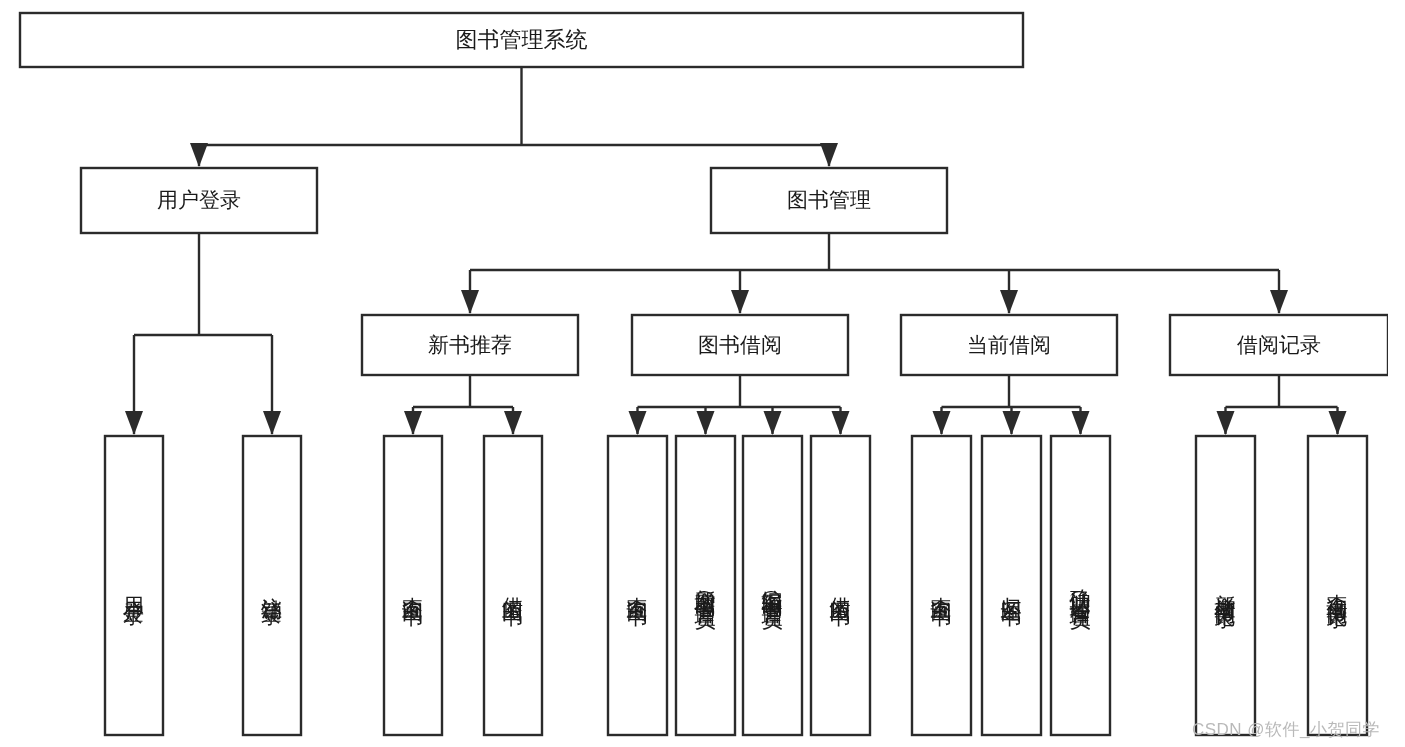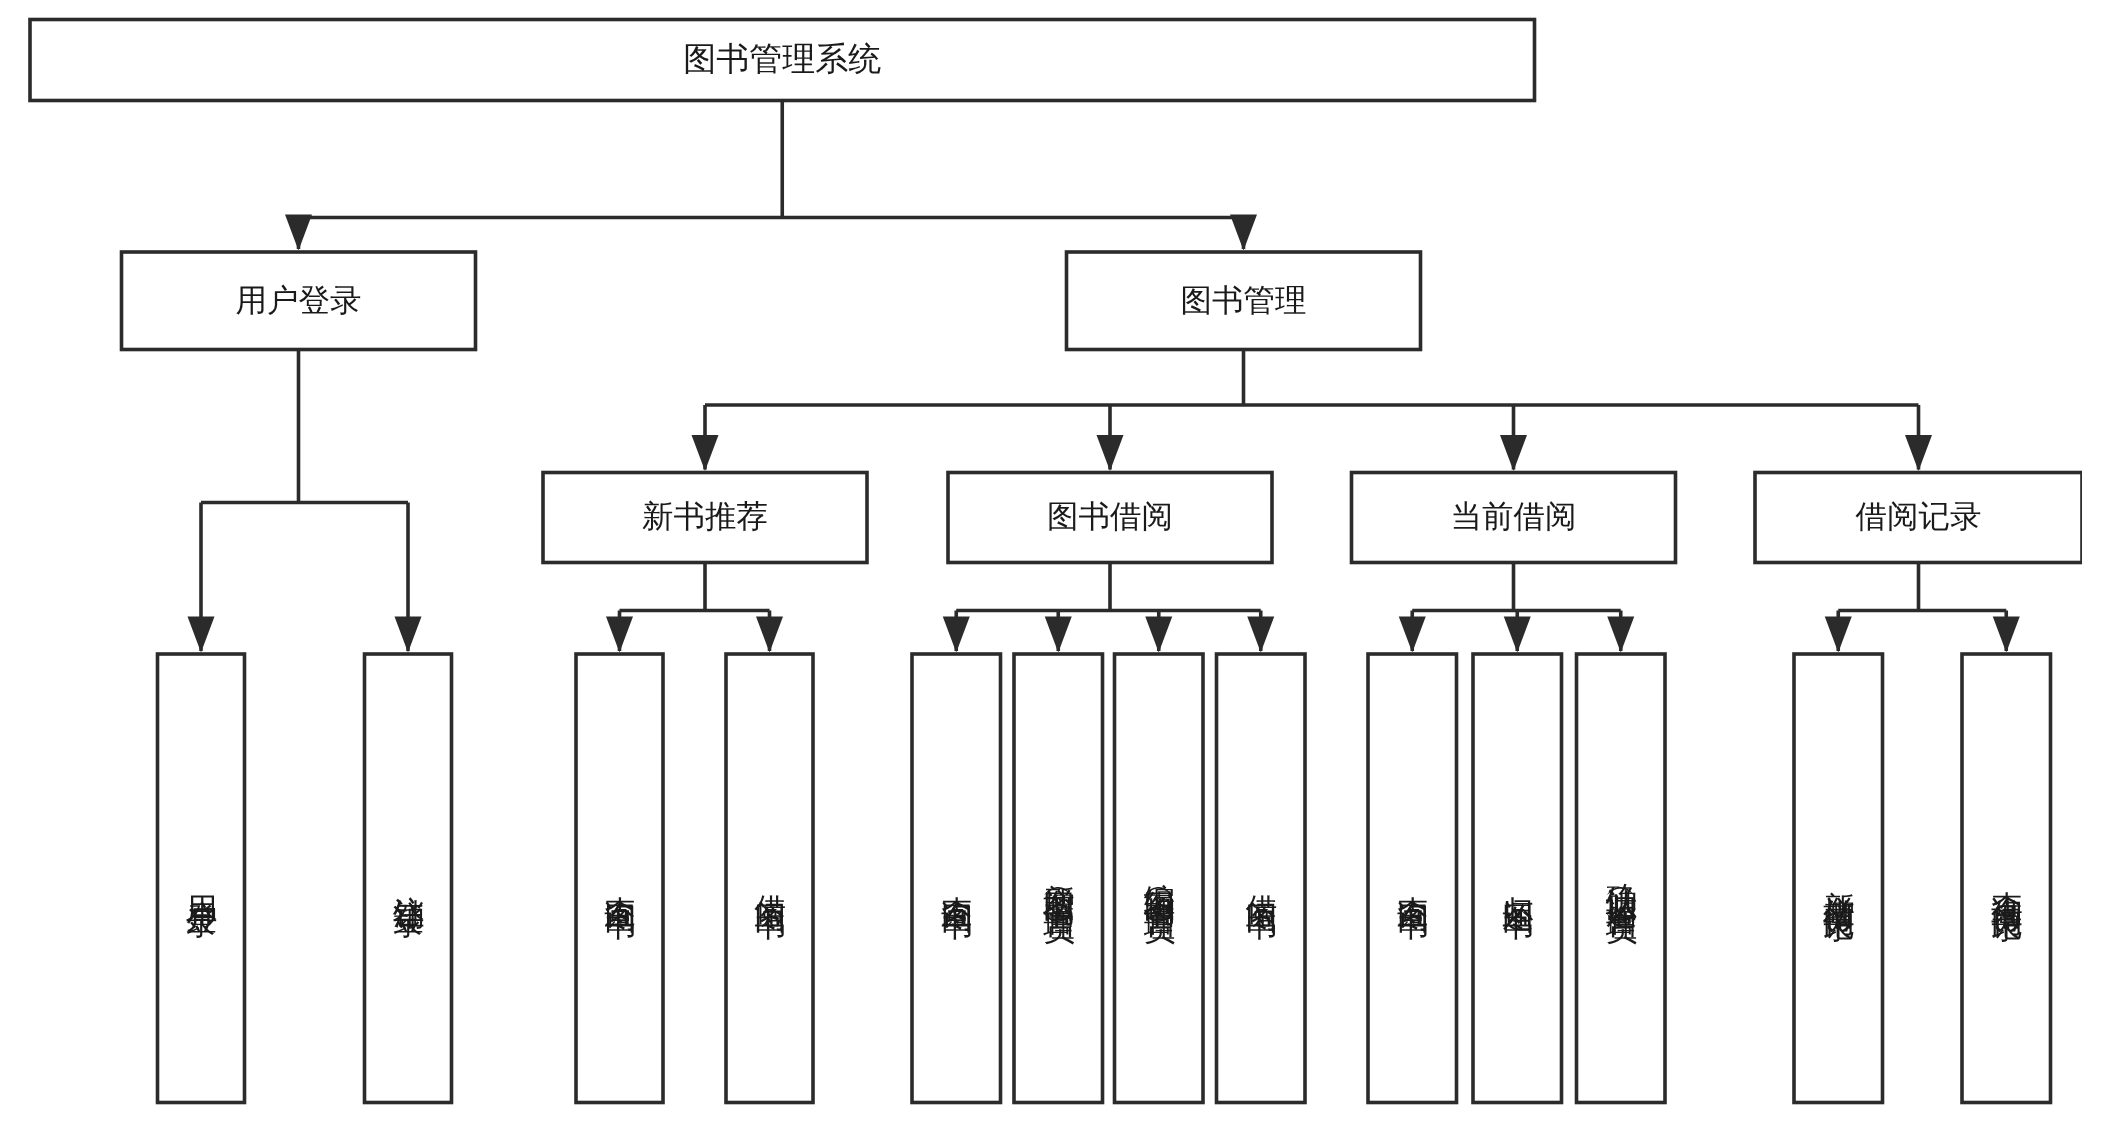--- a/index.html
+++ b/index.html
@@ -183,13 +183,14 @@
       <div class="leaf-label" style="left: 676px; top: 436px; width: 59px; height: 299px;">新增图书（管理员）</div>
       <div class="leaf-label" style="left: 743px; top: 436px; width: 59px; height: 299px;">编辑图书（管理员）</div>
       <div class="leaf-label" style="left: 811px; top: 436px; width: 59px; height: 299px;">借阅图书</div>
       <div class="leaf-label" style="left: 912px; top: 436px; width: 59px; height: 299px;">查询图书</div>
       <div class="leaf-label" style="left: 982px; top: 436px; width: 59px; height: 299px;">归还图书</div>
       <div class="leaf-label" style="left: 1051px; top: 436px; width: 59px; height: 299px;">确认归还（管理员）</div>
       <div class="leaf-label" style="left: 1196px; top: 436px; width: 59px; height: 299px;">新增借阅记录</div>
       <div class="leaf-label" style="left: 1308px; top: 436px; width: 59px; height: 299px;">查询借阅记录</div>
     </div>
 
+  <div class="watermark">CSDN @软件_小贺同学</div>
 </div>
 
 </body></html>

